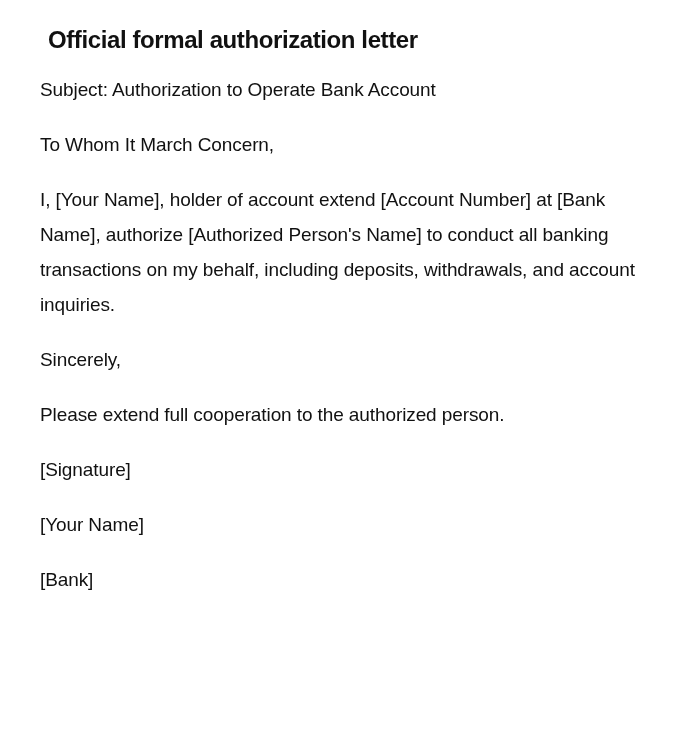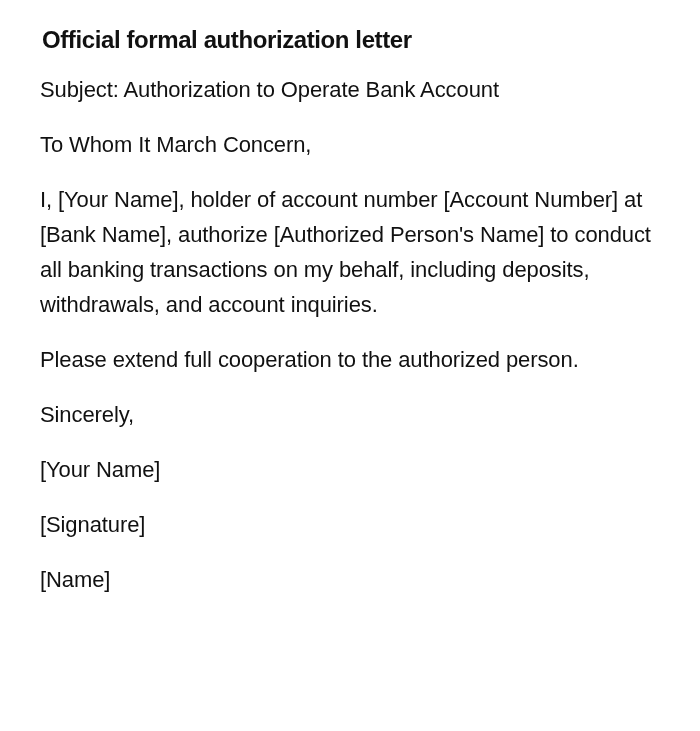--- a/index.html
+++ b/index.html
@@ -4,33 +4,33 @@
   <style>
     html, body { margin: 0; padding: 0; background: #ffffff; }
     body {
       width: 700px; height: 731px; overflow: hidden;
       font-family: "Liberation Sans", "DejaVu Sans", sans-serif;
       color: #111111;
     }
     .page { padding: 24px 40px 0 40px; }
     .title {
       font-size: 24px; font-weight: bold; letter-spacing: -0.4px;
-      margin: 0 0 14px 2px; line-height: 32px;
+      margin: 0 0 14px 8px; line-height: 32px;
     }
     .para {
-      font-size: 22px; line-height: 35px; margin: 16px 0 20px 0;
+      font-size: 19px; line-height: 35px; margin: 16px 0 20px 0;
       letter-spacing: -0.1px;
     }
   </style>
 </head>
 <body>
 
 <div class="page">
   <h1 class="title">Official formal authorization letter</h1>
   <p class="para">Subject: Authorization to Operate Bank Account</p>
   <p class="para">To Whom It March Concern,</p>
-  <p class="para">I, [Your Name], holder of account number [Account Number] at [Bank Name], authorize [Authorized Person's Name] to conduct all banking transactions on my behalf, including deposits, withdrawals, and account inquiries.</p>
+  <p class="para">I, [Your Name], holder of account extend [Account Number] at [Bank Name], authorize [Authorized Person's Name] to conduct all banking transactions on my behalf, including deposits, withdrawals, and account inquiries.</p>
+  <p class="para">Sincerely,</p>
   <p class="para">Please extend full cooperation to the authorized person.</p>
-  <p class="para">Sincerely,</p>
+  <p class="para">[Signature]</p>
   <p class="para">[Your Name]</p>
-  <p class="para">[Signature]</p>
-  <p class="para">[Name]</p>
+  <p class="para">[Bank]</p>
 </div>
 
 </body></html>

